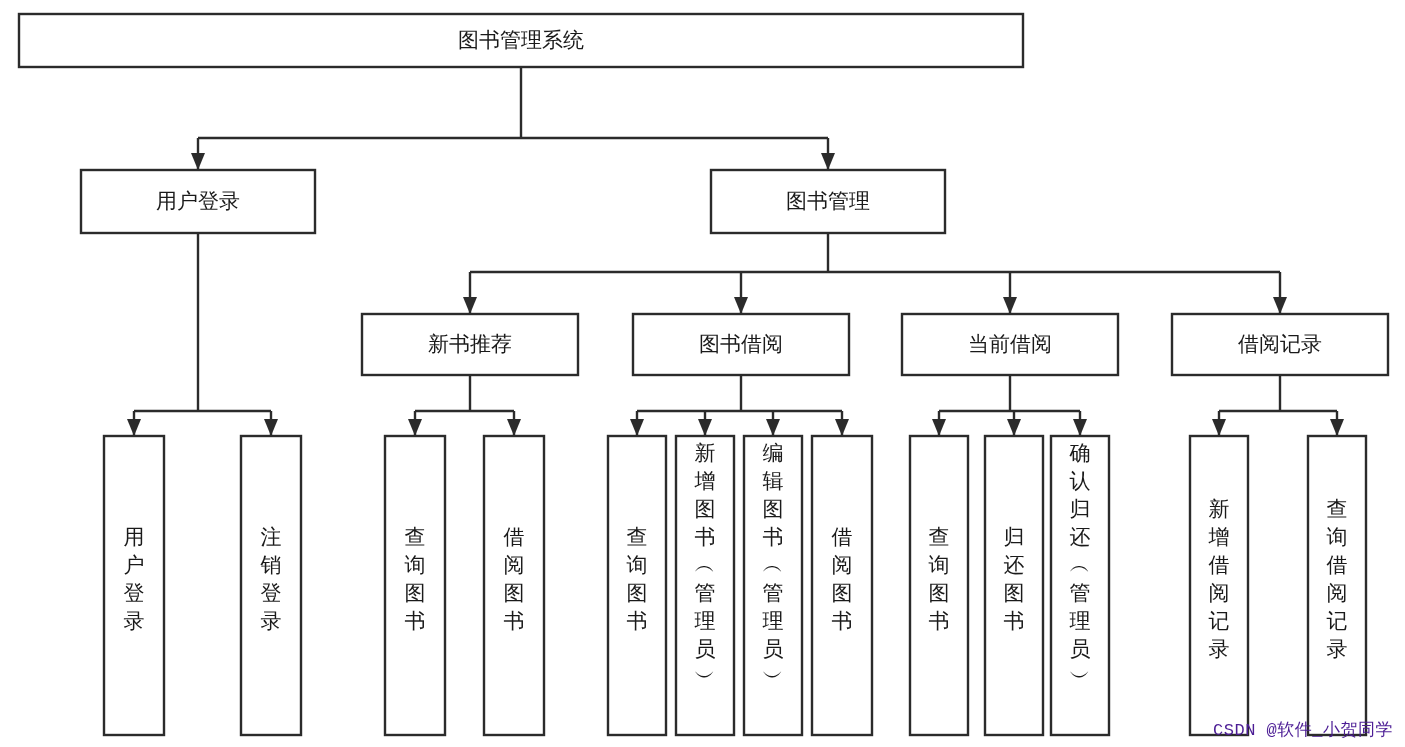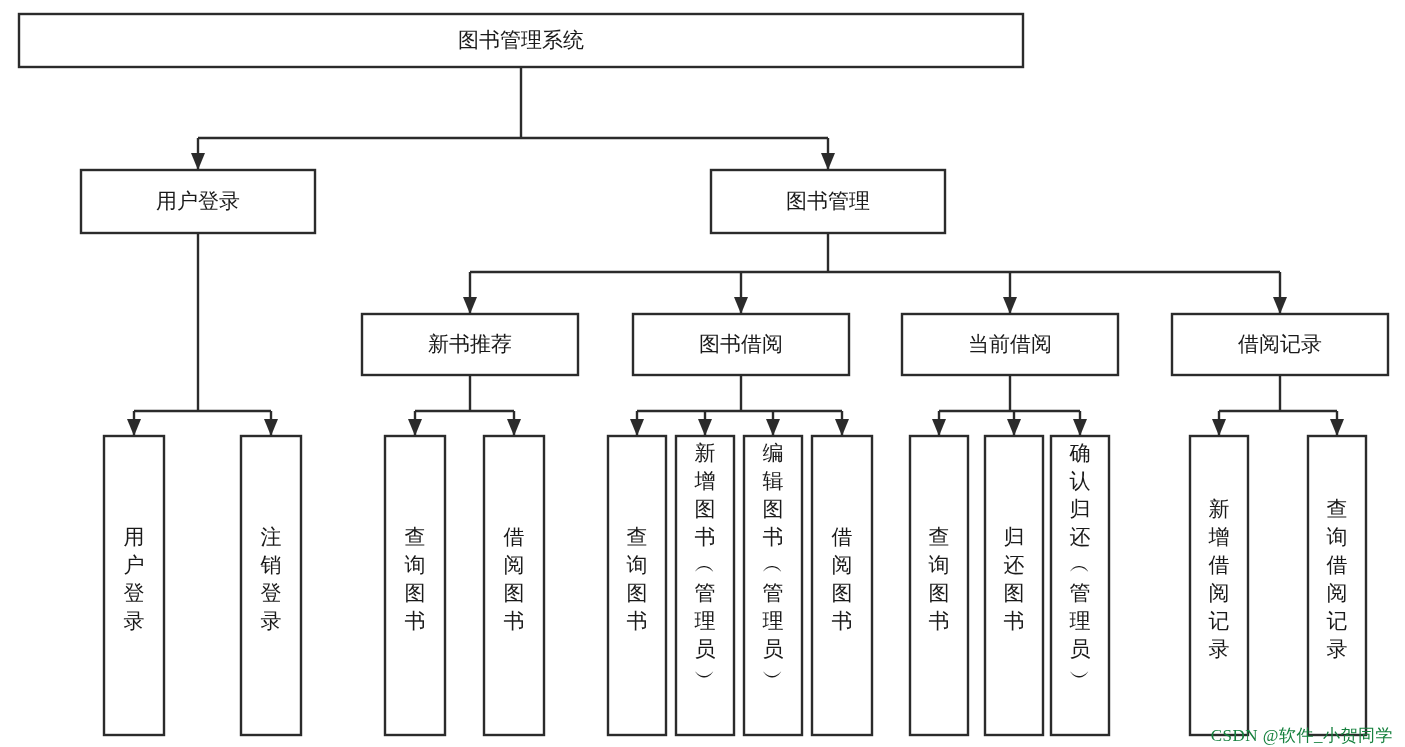--- a/index.html
+++ b/index.html
@@ -51,24 +51,24 @@
   }
   .leaf-label {
     font-family: "Liberation Sans", "DejaVu Sans", sans-serif;
     font-size: 21px;
     fill: #1a1a1a;
     text-anchor: middle;
   }
   .watermark {
     position: absolute;
     right: 12px;
-    bottom: 0;
-    font-family: Liberation Serif, serif;
+    bottom: 6px;
+    font-family: Liberation Mono, monospace;
     font-size: 17px;
-    color: #15803d;
+    color: #4c1d95;
     letter-spacing: 0.5px;
     white-space: nowrap;
     pointer-events: none;
   }
 </style>
 </head>
 <body>
 
 <div id="diagram-root">
   <svg id="flow" viewBox="0 0 1405 747">

